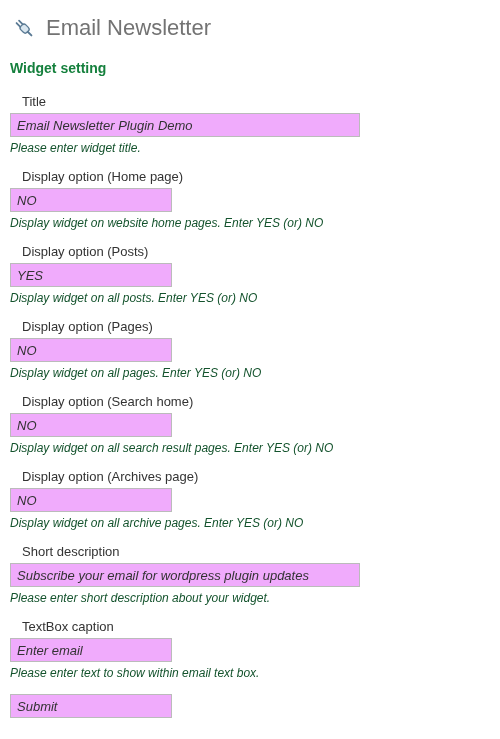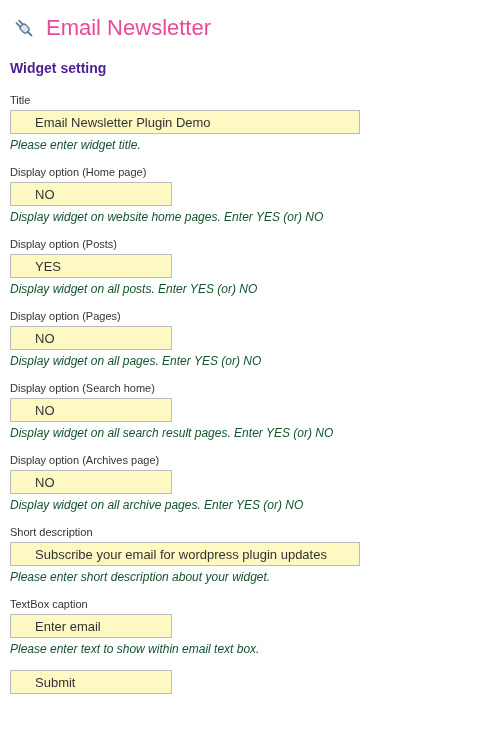--- a/index.html
+++ b/index.html
@@ -18,53 +18,55 @@
     .page-header {
       display: flex;
       align-items: center;
       gap: 8px;
       margin-bottom: 18px;
       padding-top: 4px;
     }
     .page-header h1 {
       font-size: 22px;
       font-weight: normal;
-      color: #ec4899;
+      color: #737373;
       display: inline-block;
     }
     .plug-icon {
       width: 28px;
       height: 28px;
       display: inline-block;
     }
     .section-heading {
       font-weight: bold;
       font-size: 14px;
-      color: #4c1d95;
+      color: #15803d;
       margin-bottom: 18px;
     }
     .field-group {
       margin-bottom: 14px;
     }
     .field-label {
-      font-size: 11px;
+      font-size: 13px;
       color: #333;
       margin-bottom: 4px;
       display: block;
+      margin-left: 12px;
     }
     .field-input {
       font-size: 13px;
-      padding: 4px 24px;
+      padding: 4px 6px;
       border: 1px solid #bbb;
-      background: #fef9c3;
+      background: #f0abfc;
       color: #333;
       font-family: inherit;
       height: 24px;
       line-height: 16px;
       margin-bottom: 4px;
+      font-style: italic;
     }
     .input-wide {
       width: 350px;
     }
     .input-narrow {
       width: 162px;
     }
     .help-text {
       font-size: 12px;
       color: #14532d;

